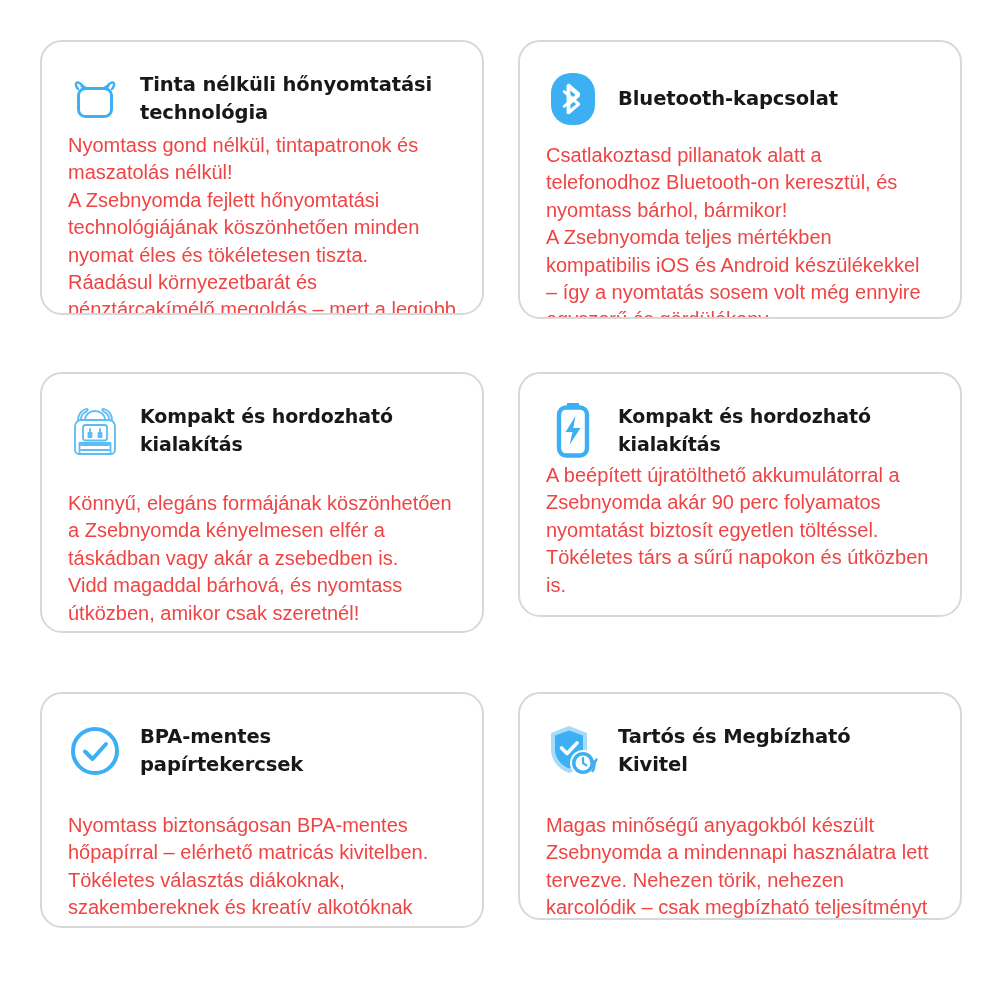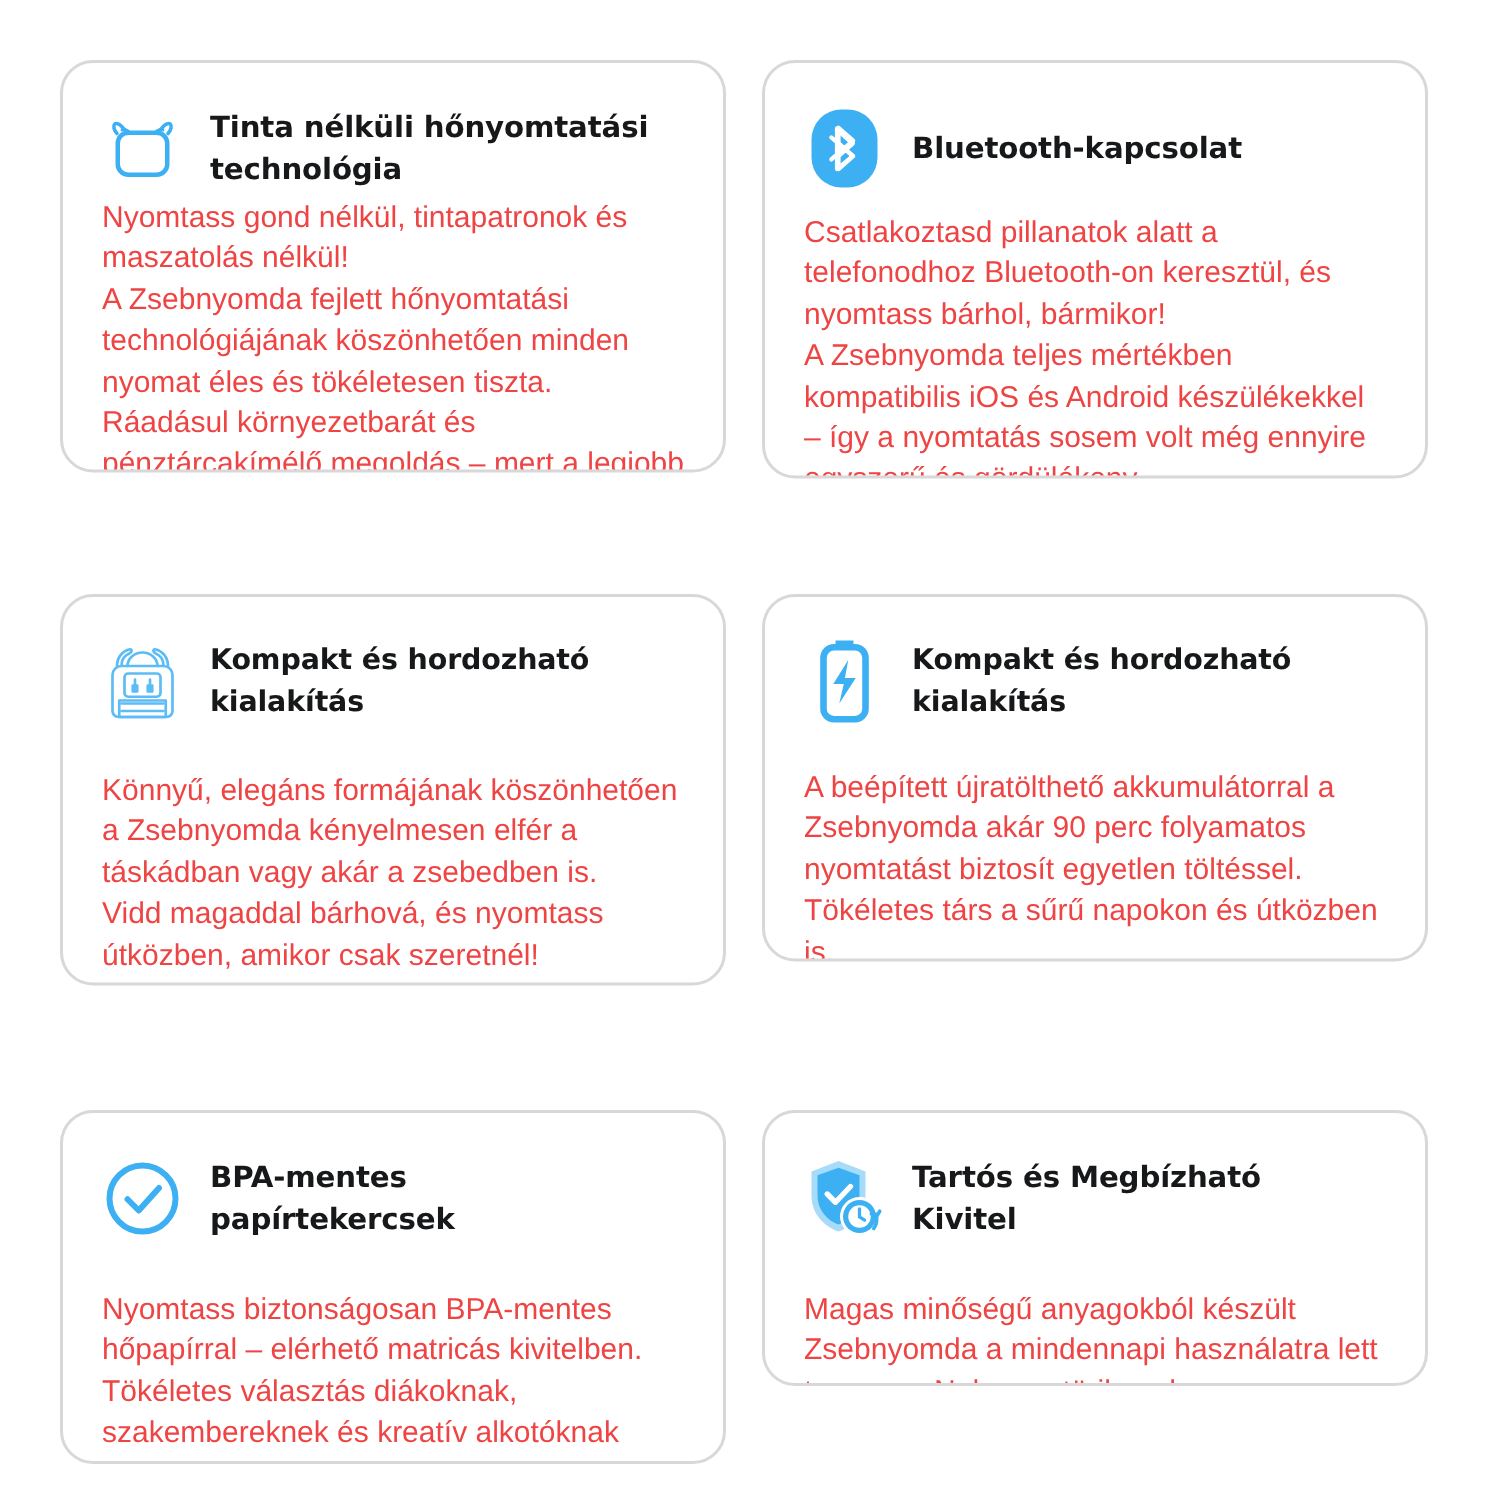--- a/index.html
+++ b/index.html
@@ -24,40 +24,39 @@
 
   .grid {
     position: absolute;
     left: 40px;
     top: 40px;
     width: 922px;
     display: grid;
     grid-template-columns: 444px 444px;
     column-gap: 34px;
     row-gap: 0px;
-    gap: 24px;
   }
 
   .card {
     background: #ffffff;
     border: 2px solid #d8d8d8;
     border-radius: 22px;
     box-sizing: border-box;
     padding: 26px 16px 20px 16px;
     overflow: hidden;
   }
 
   
   .card.r1 { height: 275px; margin-bottom: 53px; }
   .card.r2 { height: 261px; margin-bottom: 59px; }
   .card.r3 { height: 236px; }
 
   .card.r1.right { height: 279px; }
   .card.r2.right { height: 245px; }
-  .card.r3.right { height: 184px; }
+  .card.r3.right { height: 228px; }
 
   .card-head {
     display: flex;
     align-items: center;
     gap: 14px;
     padding-left: 6px;
   }
 
   .icon-wrap {
     flex: 0 0 auto;
@@ -87,21 +86,21 @@
     font-size: 20px;
     line-height: 1.37;
     color: #ef4444;
     padding: 0 8px 0 10px;
     white-space: pre-line;
   }
 
   .card.r1.left .card-body { margin-top: 2px; }
   .card.r1.right .card-body { margin-top: 12px; }
   .card.r2.left .card-body { margin-top: 28px; }
-  .card.r2.right .card-body { margin-top: 26px; }
+  .card.r2.right .card-body { }
   .card.r3.left .card-body { margin-top: 30px; }
   .card.r3.right .card-body { margin-top: 30px; }
 </style>
 </head>
 <body>
 
 <div class="page">
   <div class="grid">
 
     <div class="card r1 left">

